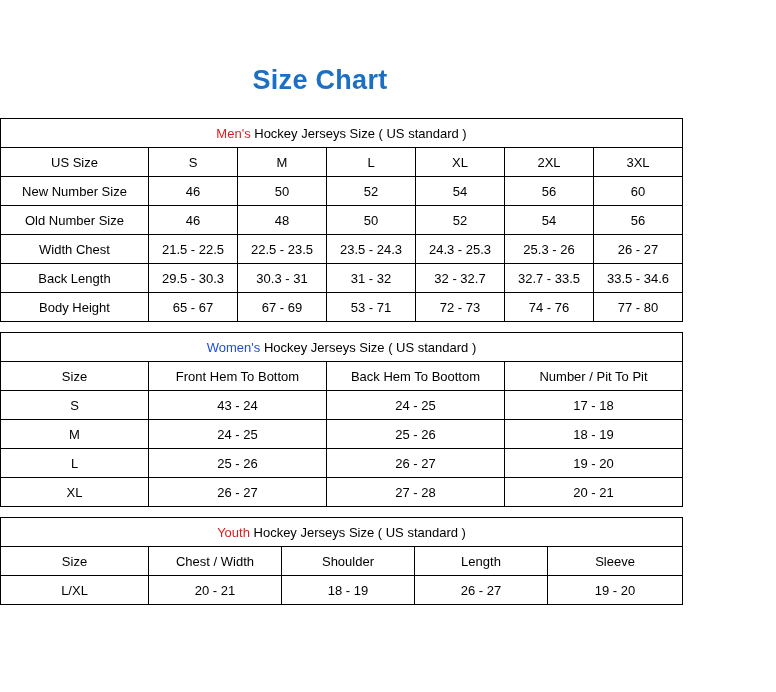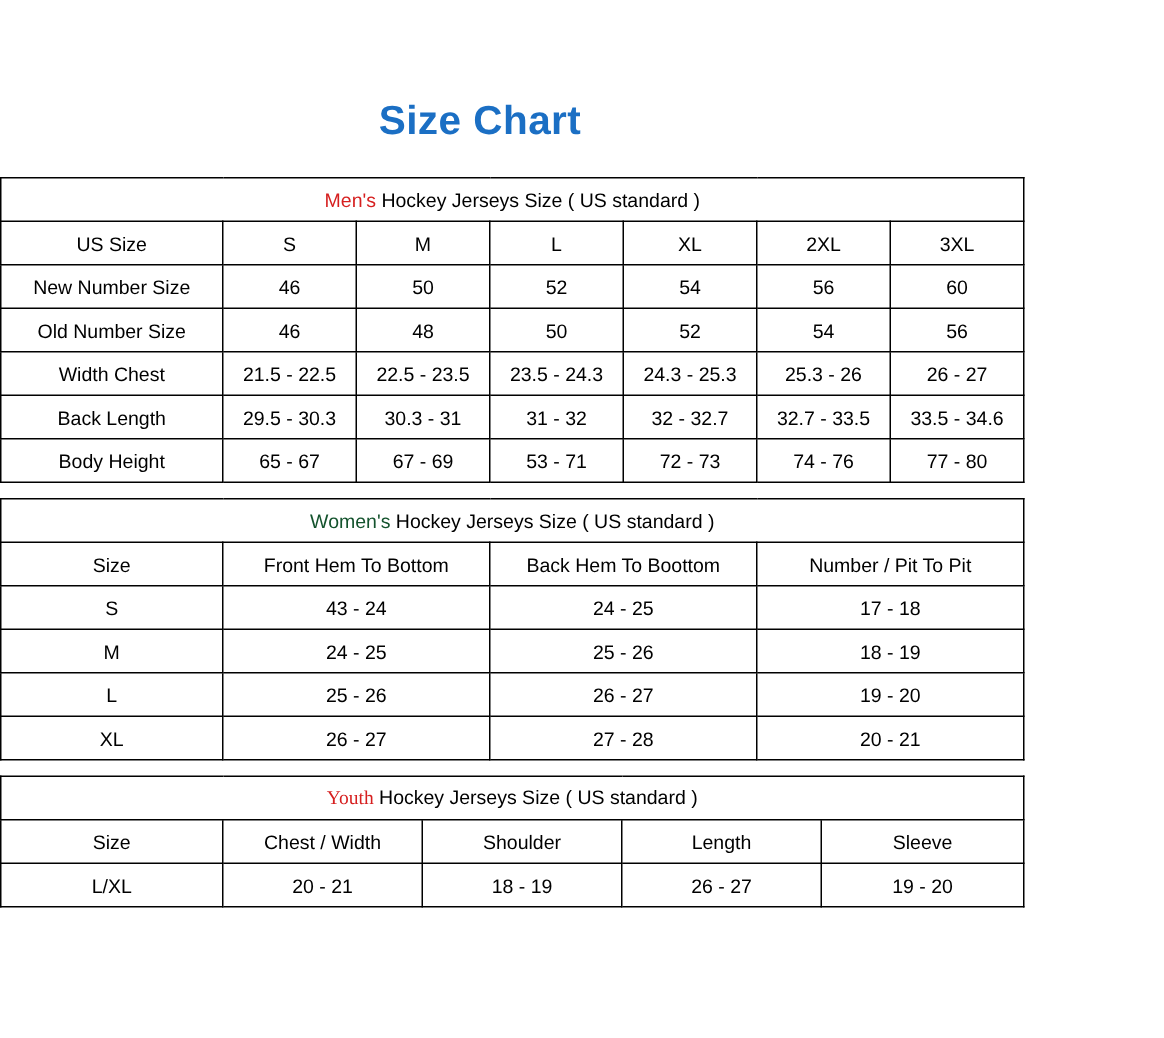--- a/index.html
+++ b/index.html
@@ -51,25 +51,24 @@
     background: #ffff00;
     font-size: 14.5px;
     font-weight: bold;
     padding: 7px 2px;
     color: #000000;
   }
   .accent-men {
     color: #d61f1f;
   }
   .accent-women {
-    color: #14532d;
+    color: #1d4ed8;
   }
   .accent-youth {
     color: #d61f1f;
-    font-family: Liberation Serif, serif;
   }
   td.hdr {
     font-weight: bold;
     font-size: 13px;
   }
   td.rowlabel {
     font-weight: normal;
     font-size: 13px;
   }
   td.rowlabel-bold {

